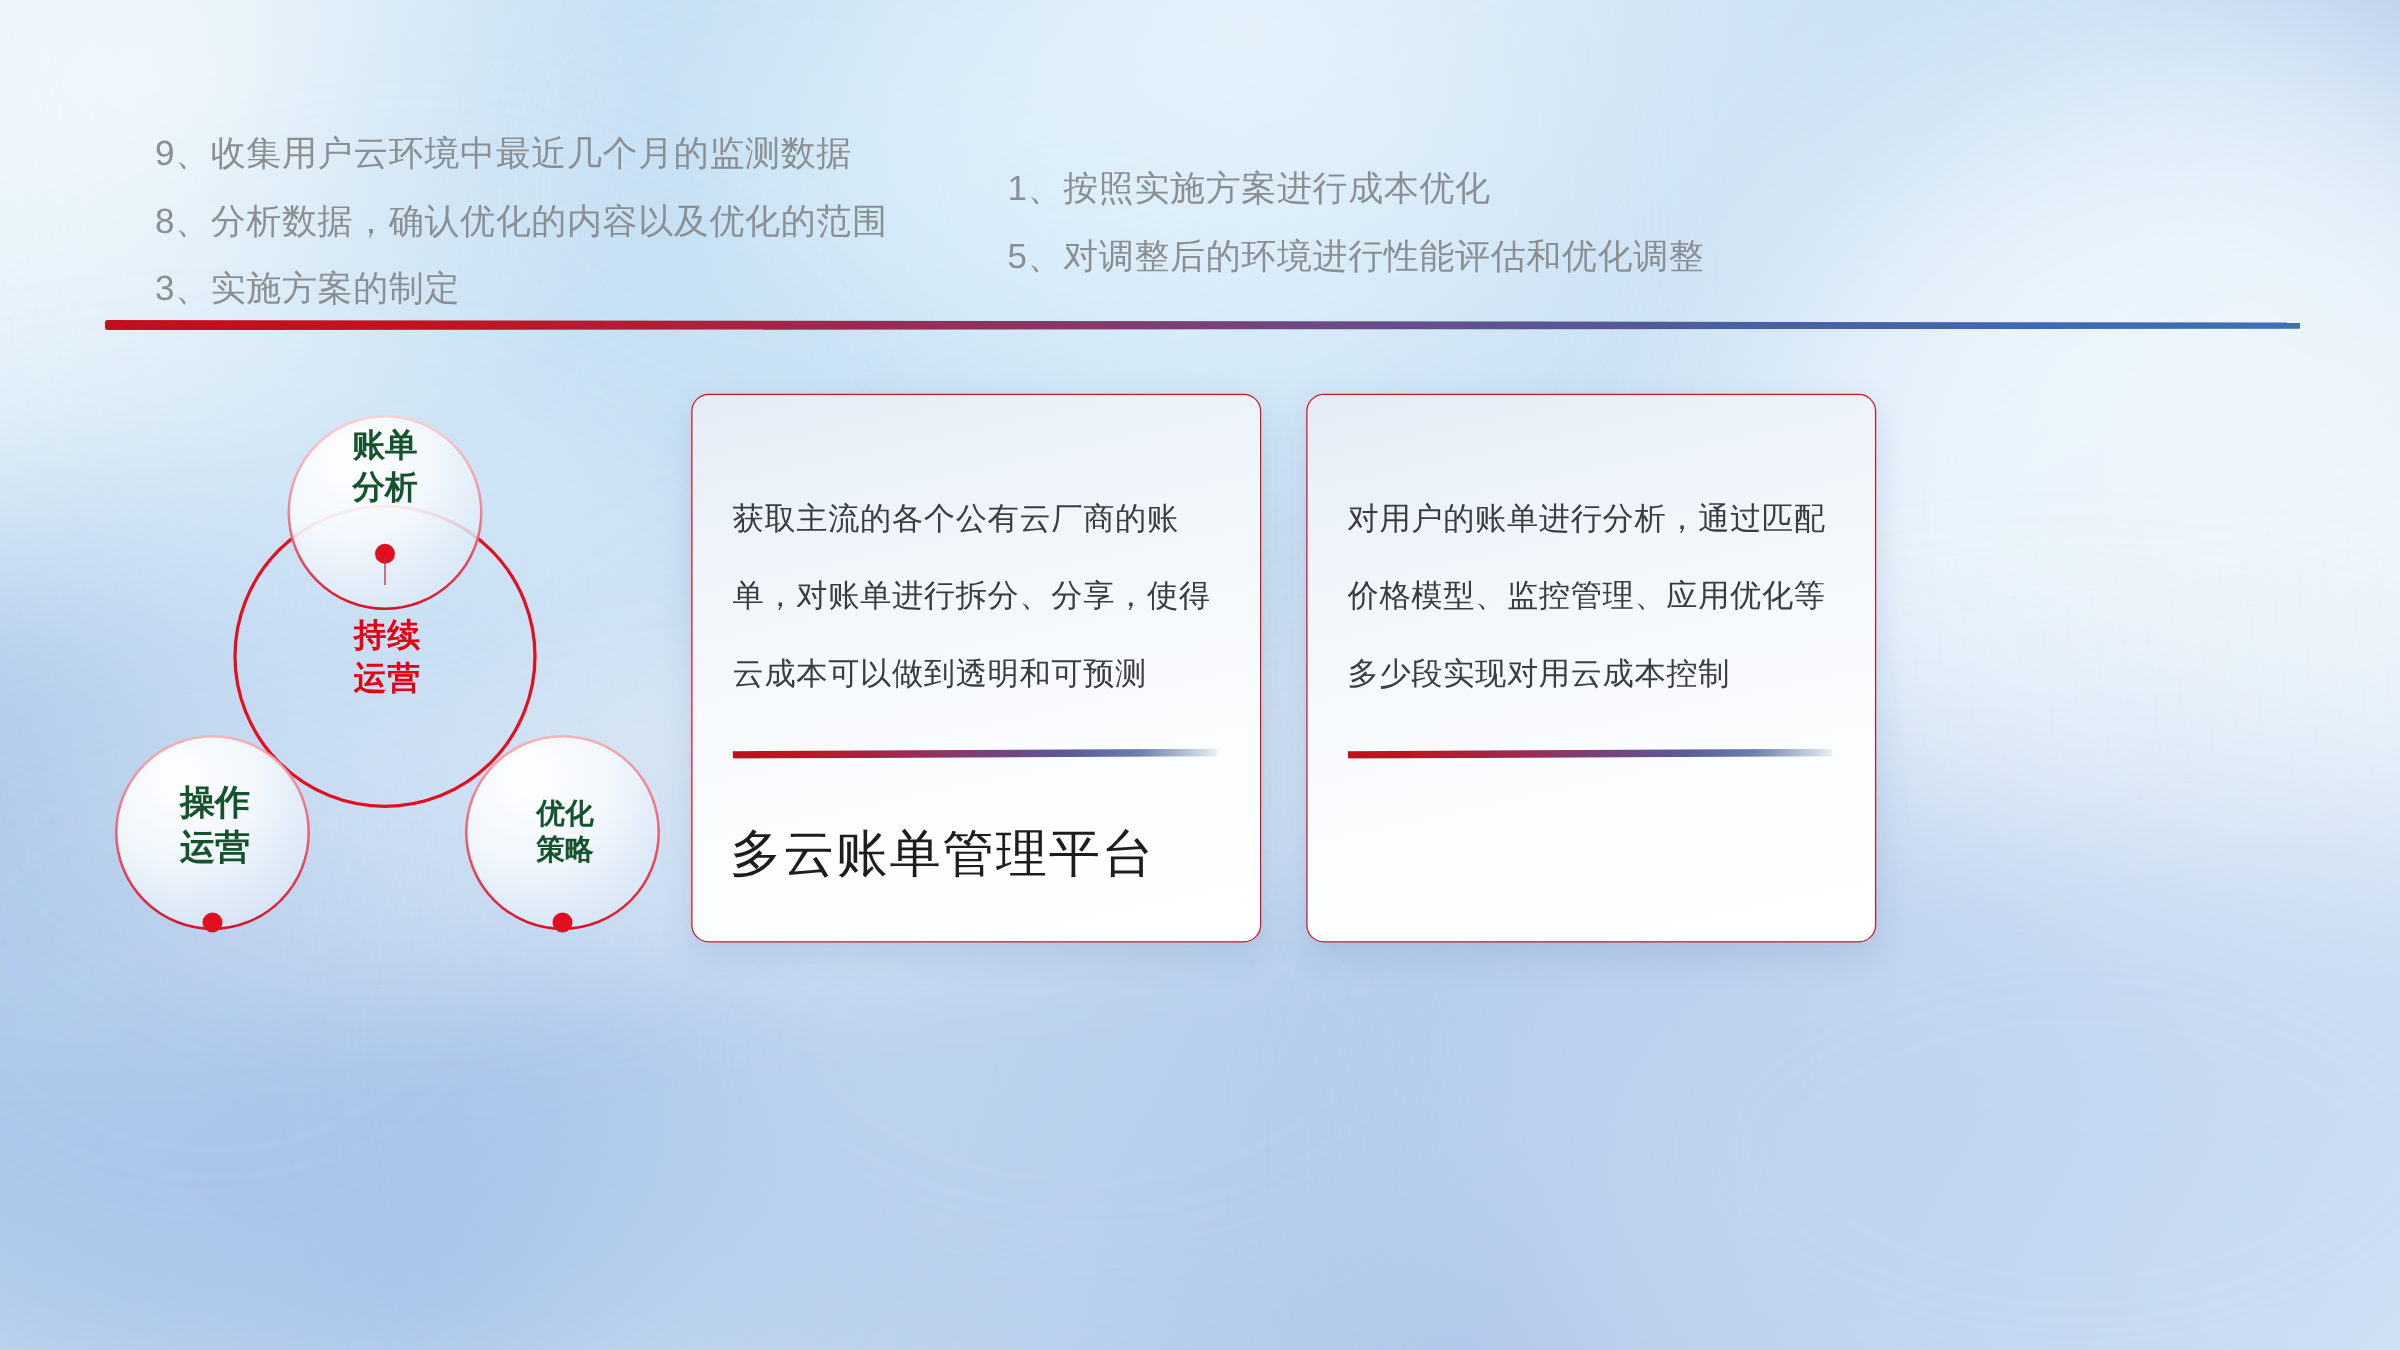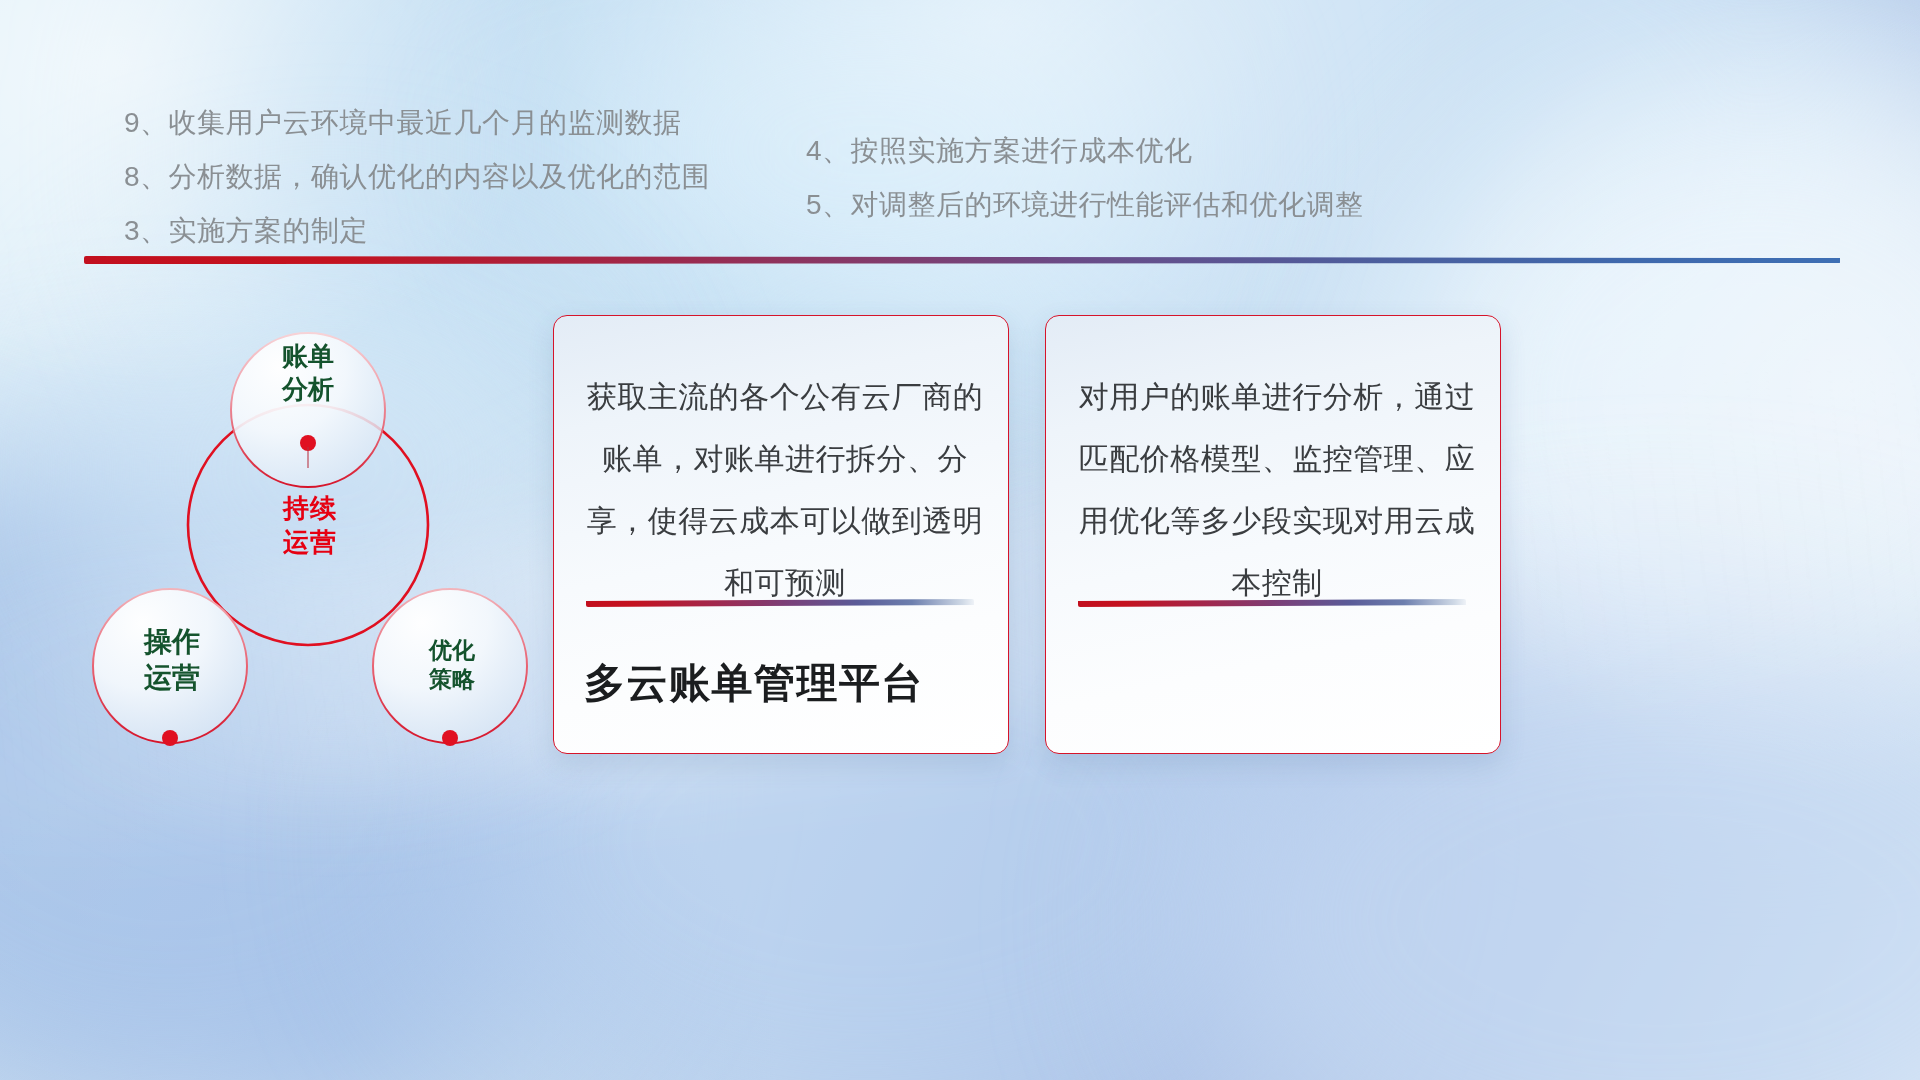--- a/index.html
+++ b/index.html
@@ -73,32 +73,32 @@
   .card{
     position:absolute;top:315px;width:454px;height:437px;
     border:1.5px solid #d6142a;border-radius:14px;
     background:linear-gradient(168deg,#e3ecf6 0%,#eef4fa 22%,#f7fafd 52%,#fcfdfe 74%,#ffffff 100%);
     box-shadow:0 10px 26px rgba(70,105,150,.16);
     overflow:hidden;
   }
   #card-1{left:553px;}
   #card-2{left:1045px;}
   .card-body{
-    position:absolute;left:32px;right:24px;top:50px;
-    color:#3a3d40;font-size:30px;line-height:62px;letter-spacing:.5px;text-align:center;
+    position:absolute;left:32px;right:24px;top:68px;
+    color:#3a3d40;font-size:25px;line-height:62px;letter-spacing:.5px;
   }
   .card-accent{
     position:absolute;left:32px;top:283px;width:388px;height:8px;
     background:linear-gradient(90deg,#c20f1e 0%,#c4121f 12%,#a4264a 32%,#7a4079 52%,#5a5b98 70%,#6d7fae 84%,#cfd9e6 97%,#eef2f7 100%);
     clip-path:polygon(0 2px,100% 0,100% 6px,0 100%);
     border-radius:2px;
   }
   .card-title{
     position:absolute;left:30px;top:340px;
-    font-size:41px;font-weight:700;color:#1b1d1f;letter-spacing:1.5px;white-space:nowrap;
+    font-size:41px;font-weight:400;color:#1b1d1f;letter-spacing:1.5px;white-space:nowrap;
   }
 </style>
 </head>
 <body>
 
 <div id="bg">
   <div class="bg-base"></div>
   <div class="bg-blob b1"></div>
   <div class="bg-blob b2"></div>
   <div class="bg-blob b3"></div>
@@ -112,21 +112,21 @@
   <div class="bg-streak"></div>
 </div>
 
 <div class="list" id="list-left">
   <div class="row">9、收集用户云环境中最近几个月的监测数据</div>
   <div class="row">8、分析数据，确认优化的内容以及优化的范围</div>
   <div class="row">3、实施方案的制定</div>
 </div>
 
 <div class="list" id="list-right">
-  <div class="row">4、按照实施方案进行成本优化</div>
+  <div class="row">1、按照实施方案进行成本优化</div>
   <div class="row">5、对调整后的环境进行性能评估和优化调整</div>
 </div>
 
 <div id="divider"></div>
 
 <div id="venn">
   <svg width="470" height="470" viewBox="0 0 470 470">
     <defs>
       <radialGradient id="bub" cx="32%" cy="22%" r="82%">
         <stop offset="0%" stop-color="#ffffff" stop-opacity="0.98"></stop>

